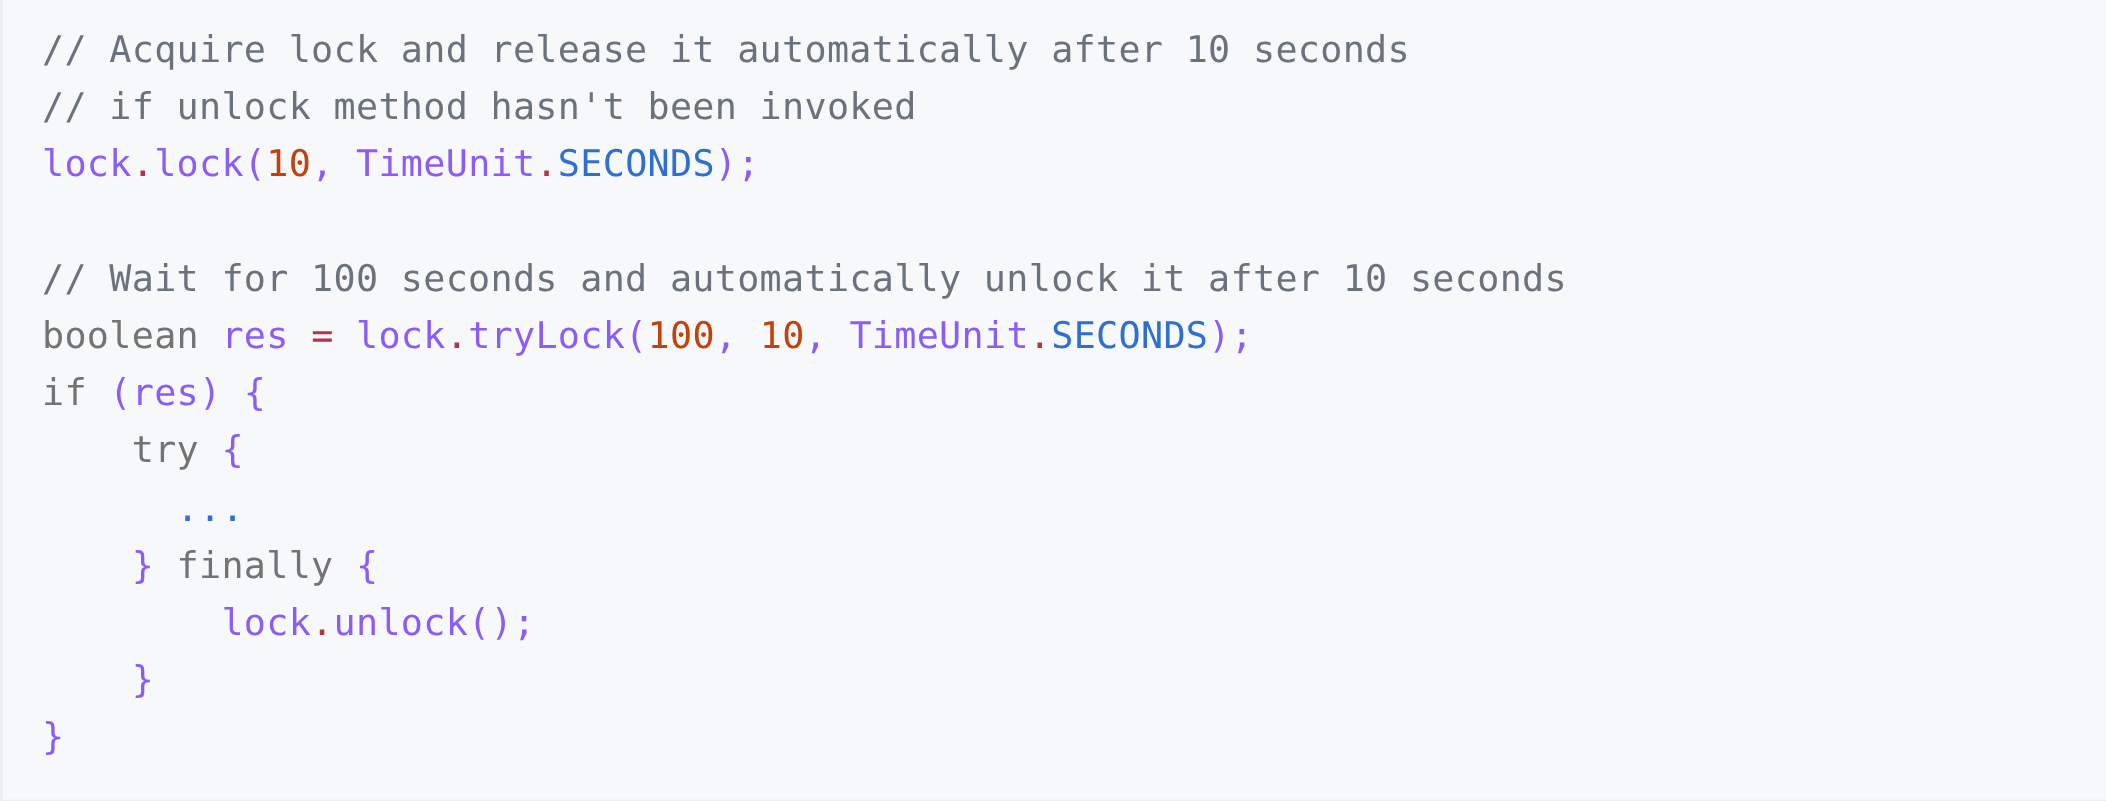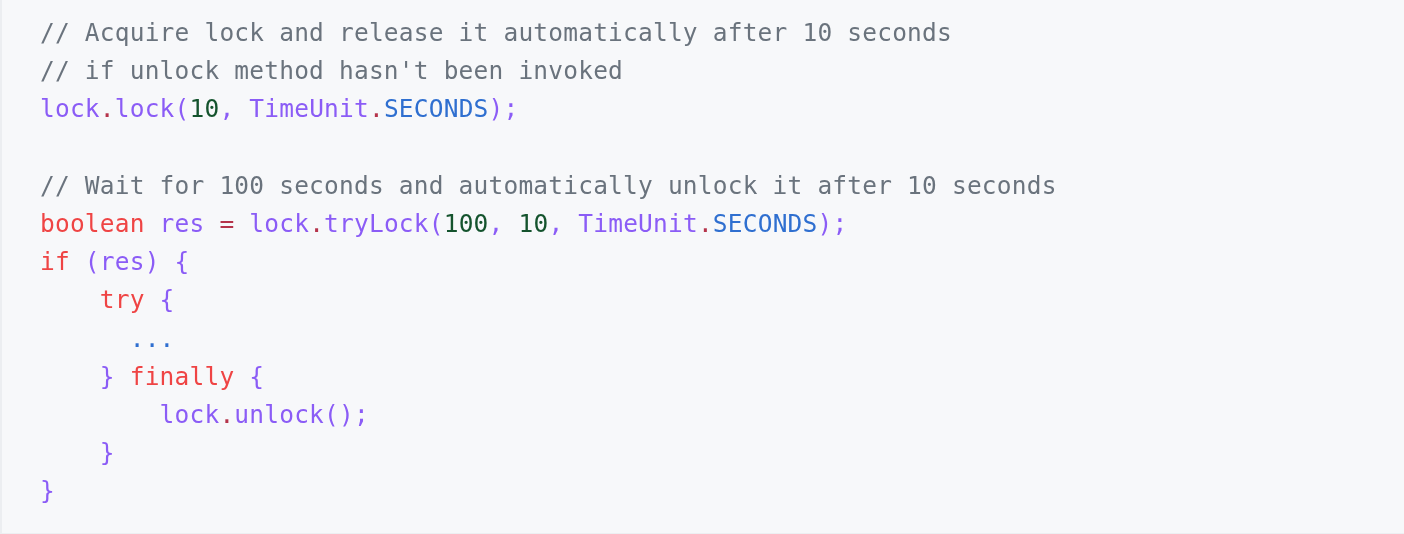--- a/index.html
+++ b/index.html
@@ -14,21 +14,21 @@
     font-family: "DejaVu Sans Mono", monospace;
   }
 
   #code-block {
     box-sizing: border-box;
     width: 1404px;
     height: 534px;
     background: #f7f8fa;
     border-left: 2px solid #eceef1;
     border-bottom: 1px solid #edeff2;
-    padding: 14px 0 0 12px;
+    padding: 14px 0 0 0;
     position: relative;
   }
 
   #code-pre {
     margin: 0;
     padding: 0 0 0 26px;
     font-family: "DejaVu Sans Mono", monospace;
     font-size: 24.5px;
     line-height: 38.2px;
     letter-spacing: 0.2px;
@@ -37,22 +37,22 @@
     -webkit-font-smoothing: antialiased;
   }
 
   .ln {
     display: block;
     height: 38.2px;
     white-space: pre;
   }
 
   .tok-comment  { color: #6a737d; }
-  .tok-keyword  { color: #ef4444; }
-  .tok-number   { color: #14532d; text-align: right; }
+  .tok-keyword  { color: #737373; }
+  .tok-number   { color: #c2410c; text-align: right; }
   .tok-const    { color: #2f6fd0; margin-top: 36px; }
   .tok-dot      { color: #b5334a; }
   .tok-op       { color: #b5334a; }
   .tok-plain    { color: #8b5cf6; }
   .tok-ellipsis { color: #2f6fd0; }
 </style>
 </head>
 <body>
 
 <div id="code-block">

